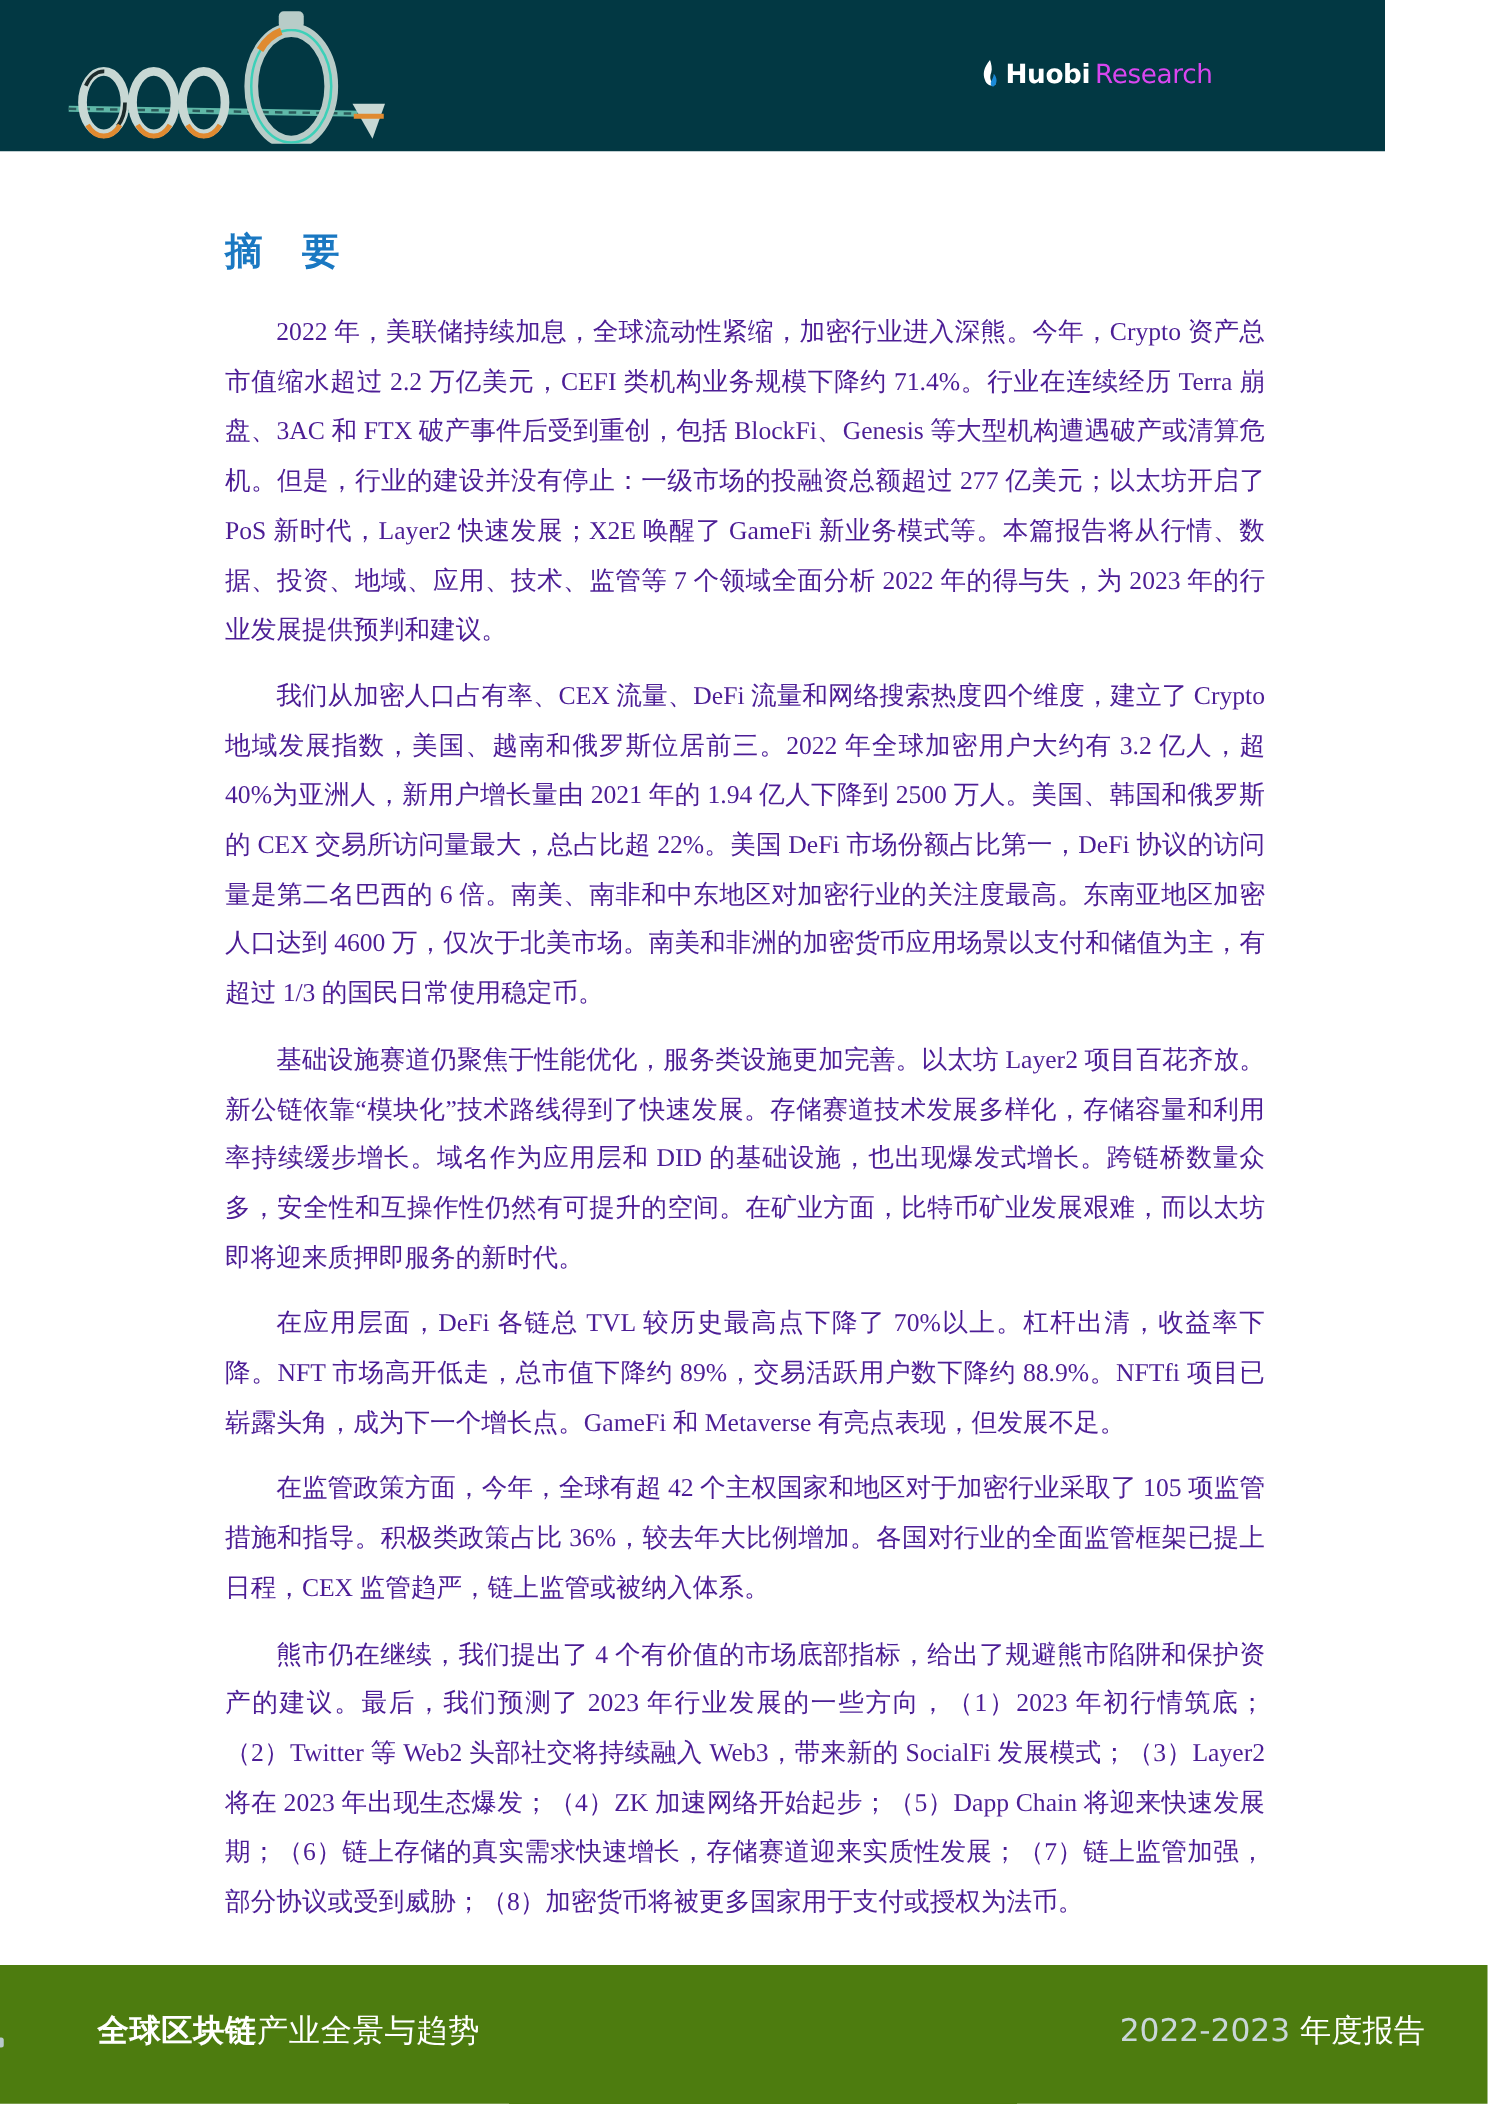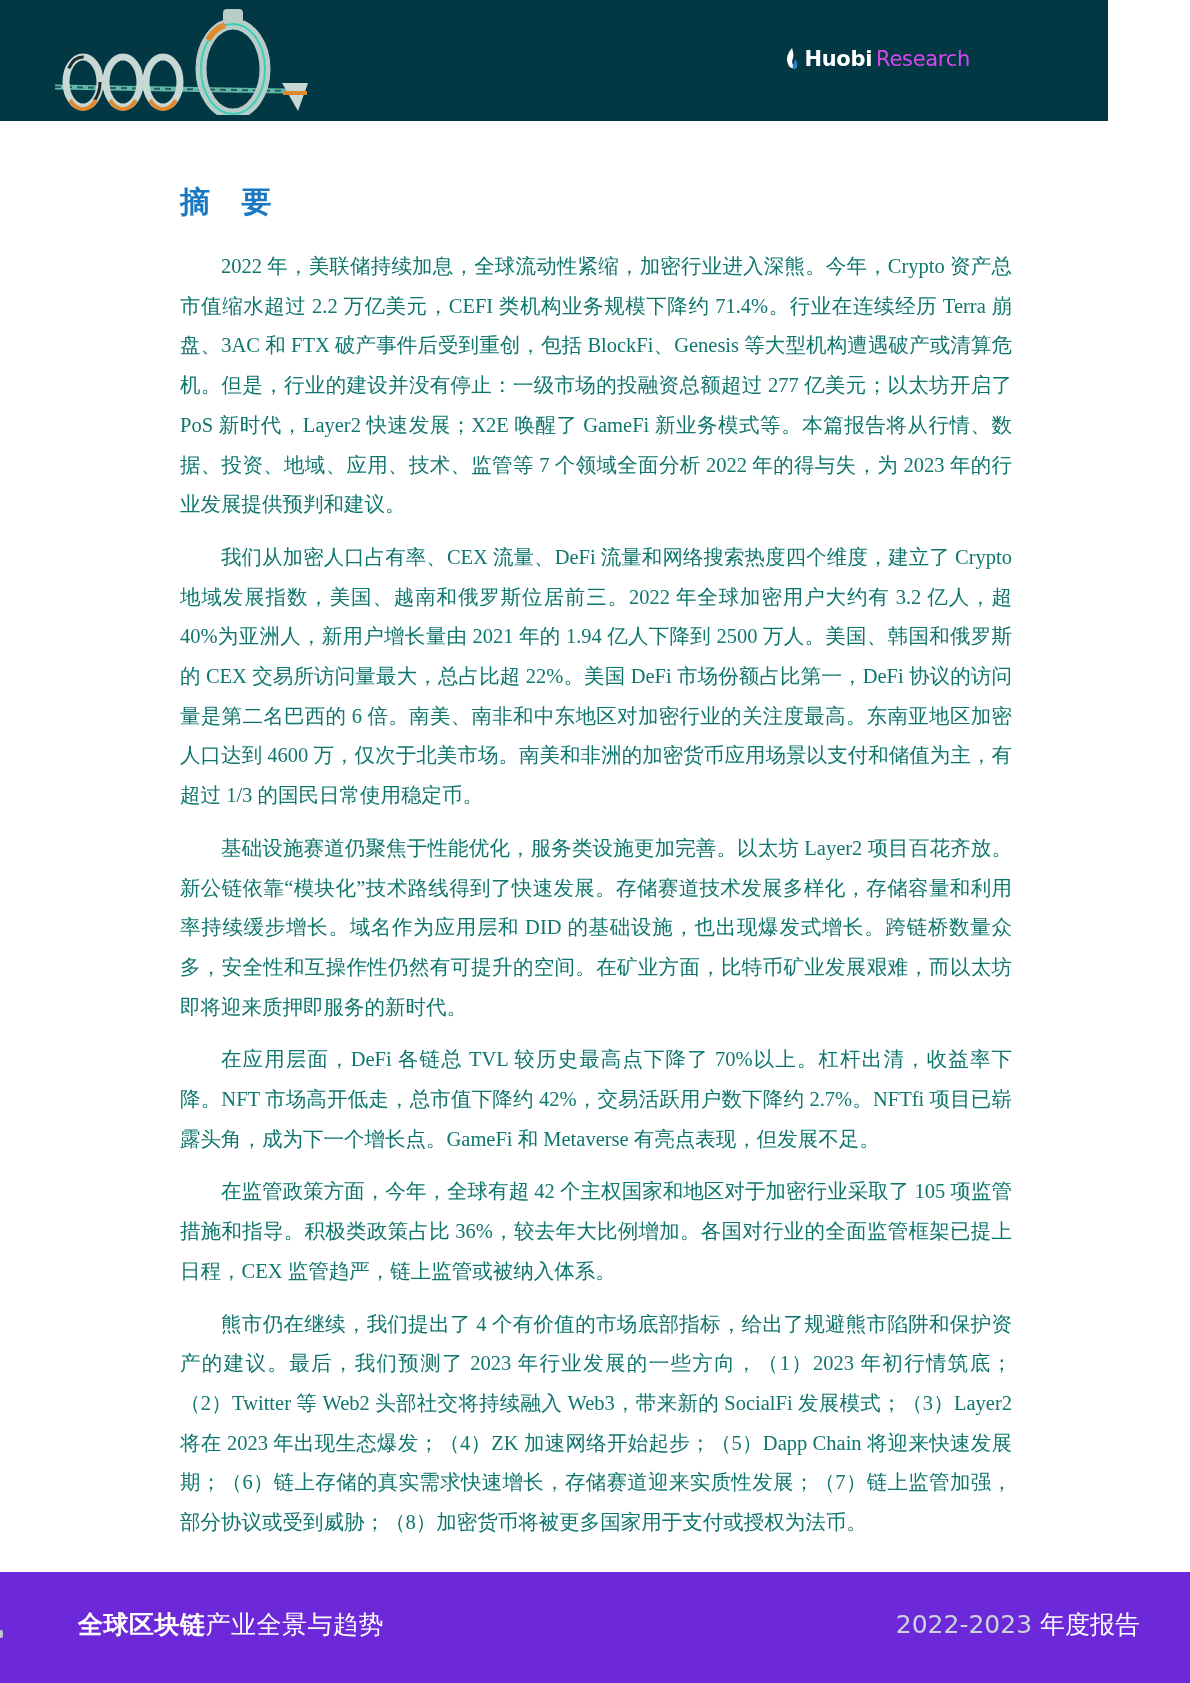--- a/index.html
+++ b/index.html
@@ -21,27 +21,27 @@
   .brand .flame { width: 16px; height: 24px; }
   .brand .huobi { color: #ffffff; letter-spacing: -0.3px; }
   .brand .research { color: #d946ef; font-weight: normal; letter-spacing: -0.3px; }
 
   .content { position: absolute; left: 180px; top: 164px; width: 832px; }
   .title {
     color: #1a78c2; font-size: 30px; font-weight: bold; letter-spacing: 12px;
     margin: 16px 0 23px 0; height: 44px; line-height: 44px;
   }
   .para {
-    margin: 0 0 13px 0; font-size: 20.5px; line-height: 39.7px; color: #0f766e;
+    margin: 0 0 13px 0; font-size: 20.5px; line-height: 39.7px; color: #4c1d95;
     text-indent: 2em; text-align: justify;
   }
 
   .footer {
     position: absolute; left: 0; top: 1572px; width: 1190px; height: 111px;
-    background: #6d28d9;
+    background: #4d7c0f;
   }
   .footer .left-title {
     position: absolute; left: 78px; top: 36px; font-size: 25px; color: #ffffff;
     font-family: "DejaVu Sans", "Liberation Sans", sans-serif; letter-spacing: 0.5px;
   }
   .footer .left-title .bold { font-weight: bold; }
   .footer .right-title {
     position: absolute; right: 50px; top: 36px; font-size: 25px; color: #ffffff;
     font-family: "DejaVu Sans", "Liberation Sans", sans-serif;
   }
@@ -79,21 +79,21 @@
     <span class="huobi">Huobi</span>
     <span class="research">Research</span>
   </div>
 </div>
 
 <div class="content">
   <h1 class="title">摘 要</h1>
   <p class="para">2022 年，美联储持续加息，全球流动性紧缩，加密行业进入深熊。今年，Crypto 资产总市值缩水超过 2.2 万亿美元，CEFI 类机构业务规模下降约 71.4%。行业在连续经历 Terra 崩盘、3AC 和 FTX 破产事件后受到重创，包括 BlockFi、Genesis 等大型机构遭遇破产或清算危机。但是，行业的建设并没有停止：一级市场的投融资总额超过 277 亿美元；以太坊开启了 PoS 新时代，Layer2 快速发展；X2E 唤醒了 GameFi 新业务模式等。本篇报告将从行情、数据、投资、地域、应用、技术、监管等 7 个领域全面分析 2022 年的得与失，为 2023 年的行业发展提供预判和建议。</p>
   <p class="para">我们从加密人口占有率、CEX 流量、DeFi 流量和网络搜索热度四个维度，建立了 Crypto 地域发展指数，美国、越南和俄罗斯位居前三。2022 年全球加密用户大约有 3.2 亿人，超 40%为亚洲人，新用户增长量由 2021 年的 1.94 亿人下降到 2500 万人。美国、韩国和俄罗斯的 CEX 交易所访问量最大，总占比超 22%。美国 DeFi 市场份额占比第一，DeFi 协议的访问量是第二名巴西的 6 倍。南美、南非和中东地区对加密行业的关注度最高。东南亚地区加密人口达到 4600 万，仅次于北美市场。南美和非洲的加密货币应用场景以支付和储值为主，有超过 1/3 的国民日常使用稳定币。</p>
   <p class="para">基础设施赛道仍聚焦于性能优化，服务类设施更加完善。以太坊 Layer2 项目百花齐放。新公链依靠“模块化”技术路线得到了快速发展。存储赛道技术发展多样化，存储容量和利用率持续缓步增长。域名作为应用层和 DID 的基础设施，也出现爆发式增长。跨链桥数量众多，安全性和互操作性仍然有可提升的空间。在矿业方面，比特币矿业发展艰难，而以太坊即将迎来质押即服务的新时代。</p>
-  <p class="para">在应用层面，DeFi 各链总 TVL 较历史最高点下降了 70%以上。杠杆出清，收益率下降。NFT 市场高开低走，总市值下降约 42%，交易活跃用户数下降约 2.7%。NFTfi 项目已崭露头角，成为下一个增长点。GameFi 和 Metaverse 有亮点表现，但发展不足。</p>
+  <p class="para">在应用层面，DeFi 各链总 TVL 较历史最高点下降了 70%以上。杠杆出清，收益率下降。NFT 市场高开低走，总市值下降约 89%，交易活跃用户数下降约 88.9%。NFTfi 项目已崭露头角，成为下一个增长点。GameFi 和 Metaverse 有亮点表现，但发展不足。</p>
   <p class="para">在监管政策方面，今年，全球有超 42 个主权国家和地区对于加密行业采取了 105 项监管措施和指导。积极类政策占比 36%，较去年大比例增加。各国对行业的全面监管框架已提上日程，CEX 监管趋严，链上监管或被纳入体系。</p>
   <p class="para">熊市仍在继续，我们提出了 4 个有价值的市场底部指标，给出了规避熊市陷阱和保护资产的建议。最后，我们预测了 2023 年行业发展的一些方向，（1）2023 年初行情筑底；（2）Twitter 等 Web2 头部社交将持续融入 Web3，带来新的 SocialFi 发展模式；（3）Layer2 将在 2023 年出现生态爆发；（4）ZK 加速网络开始起步；（5）Dapp Chain 将迎来快速发展期；（6）链上存储的真实需求快速增长，存储赛道迎来实质性发展；（7）链上监管加强，部分协议或受到威胁；（8）加密货币将被更多国家用于支付或授权为法币。</p>
 </div>
 
 <div class="footer">
   <div class="dot"></div>
   <div class="left-title">
     <span class="bold">全球区块链</span><span>产业全景与趋势</span>
   </div>
   <div class="right-title">

